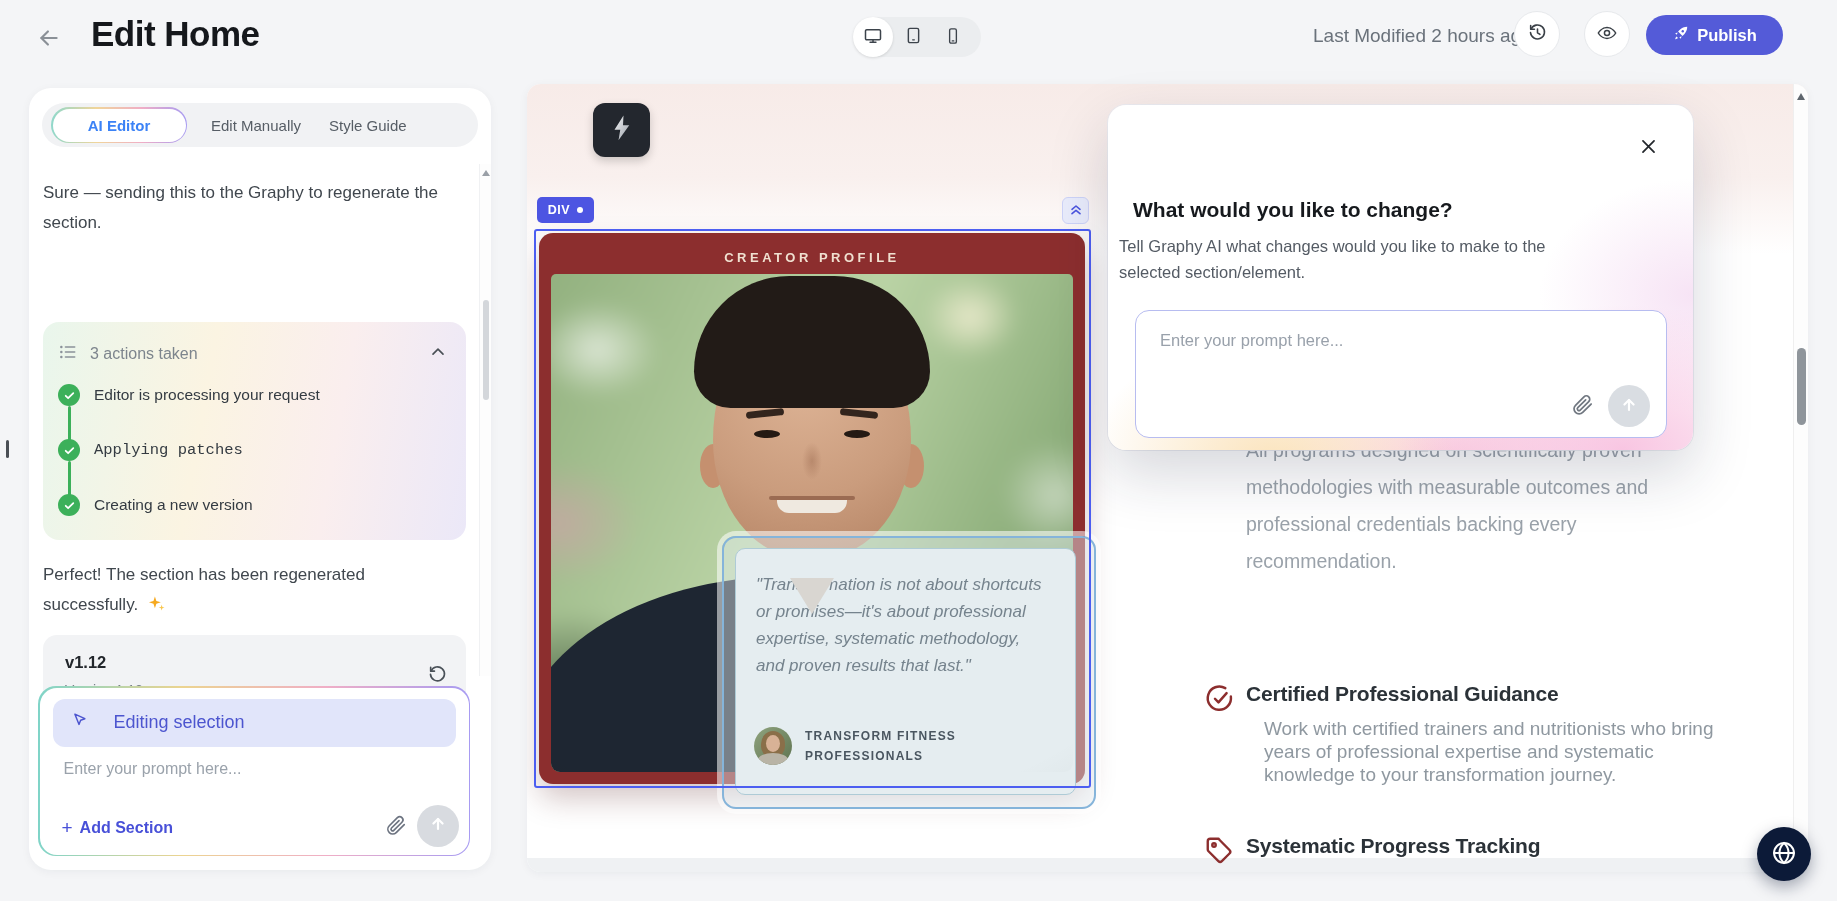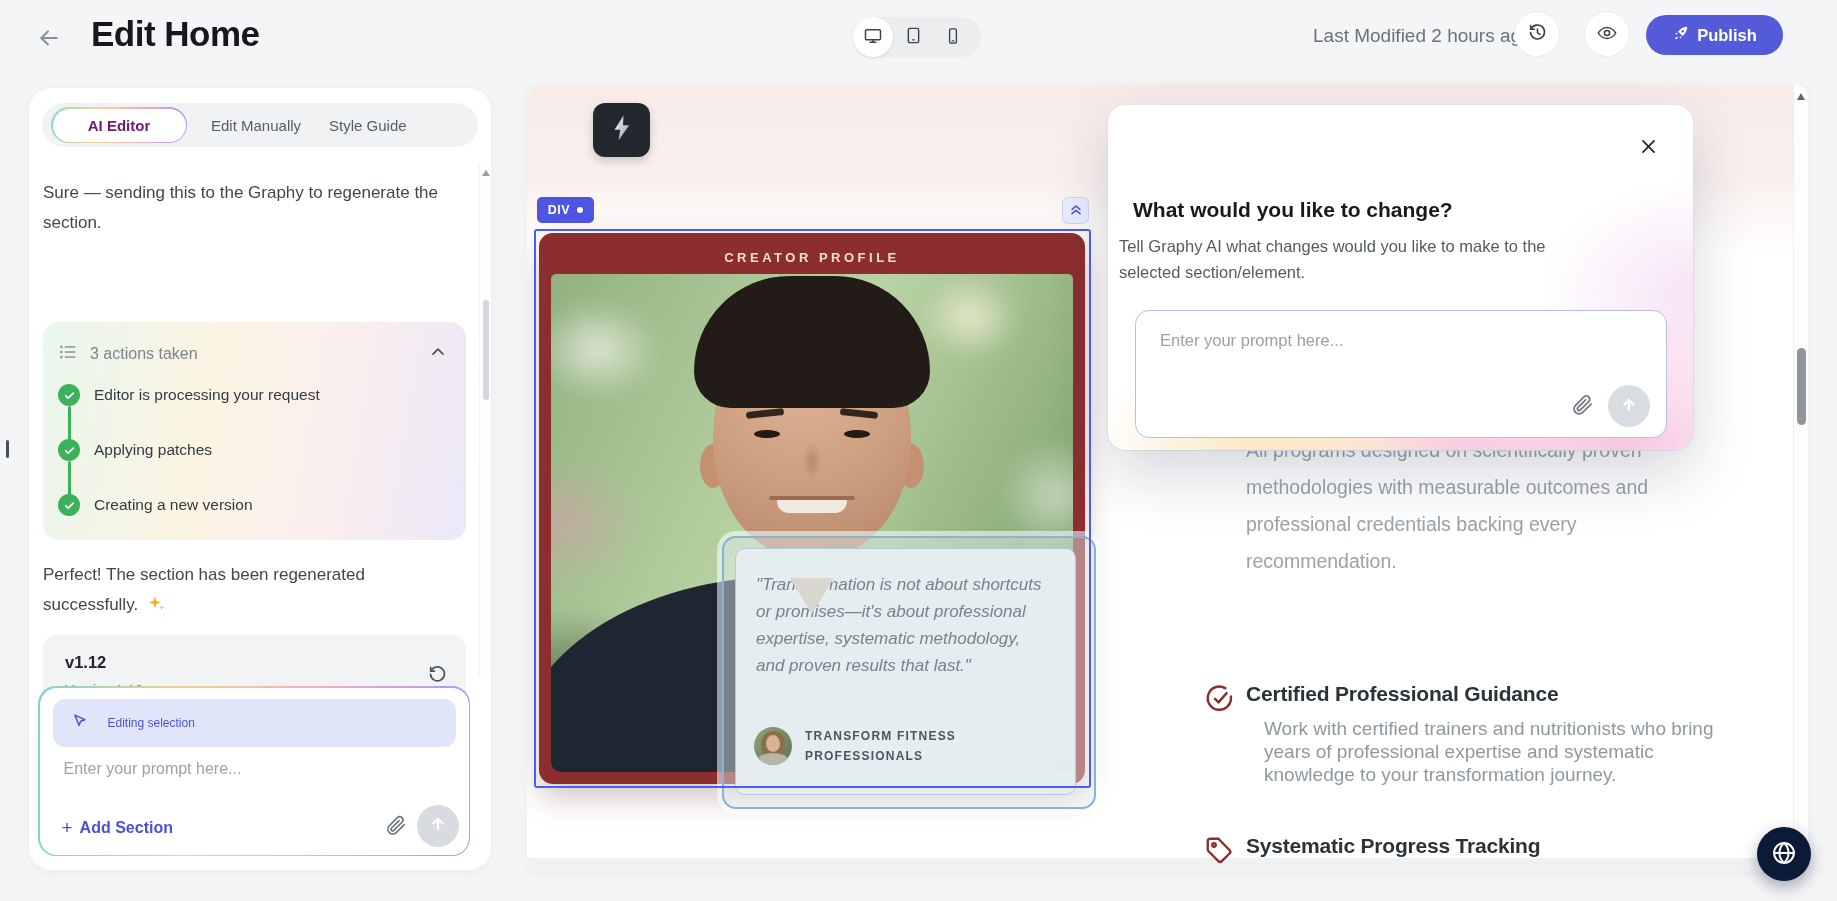--- a/index.html
+++ b/index.html
@@ -14,21 +14,21 @@
   .device-btn { width:40px; height:40px; display:flex; align-items:center; justify-content:center; border:none; background:transparent; color:#3c434b; cursor:pointer; }
   .device-btn.active { background:#ffffff; border-radius:50%; box-shadow:0 1px 3px rgba(0,0,0,.12); }
   .last-modified { position:absolute; left:1313px; top:25px; font-size:19px; color:#6a727b; }
   .circle-btn { position:absolute; top:11px; width:46px; height:46px; border-radius:50%; background:#ffffff; border:1px solid #e7e9ec; display:flex; align-items:center; justify-content:center; color:#3a4047; cursor:pointer; }
   .publish-btn { position:absolute; left:1646px; top:15px; width:137px; height:40px; border:none; border-radius:20px; background:#545bd8; color:#fff; font-size:16.5px; font-weight:700; display:flex; align-items:center; justify-content:center; gap:8px; cursor:pointer; font-family:"Liberation Sans",sans-serif; }
 
   
   .sidebar { position:absolute; left:29px; top:88px; width:462px; height:782px; background:#ffffff; border-radius:22px; box-shadow:0 2px 10px rgba(20,30,50,.05); }
   .tabbar { position:absolute; left:13px; top:15px; width:436px; height:44px; background:#f1f2f4; border-radius:22px; display:flex; align-items:center; }
   .tab-active-wrap { margin-left:9px; padding:1.5px; border-radius:18px; background:linear-gradient(90deg,#8fd8cb,#f0d59a,#f0aec6,#a79bf2); }
-  .tab-active { width:133px; height:33px; background:#fff; border-radius:17px; display:flex; align-items:center; justify-content:center; font-size:15px; font-weight:700; color:#701a75; cursor:pointer; }
+  .tab-active { width:133px; height:33px; background:#fff; border-radius:17px; display:flex; align-items:center; justify-content:center; font-size:15px; font-weight:700; color:#3b82f6; cursor:pointer; }
   .tab-plain { border:none; background:transparent; font-size:15px; color:#565d65; padding:0 24px; cursor:pointer; font-family:"Liberation Sans",sans-serif; }
 
   .chat { position:absolute; left:0; top:70px; width:452px; height:530px; }
   .msg { position:absolute; left:14px; font-size:17px; line-height:30px; color:#40474e; width:400px; }
   .actions-card { position:absolute; left:14px; top:164px; width:423px; height:218px; border-radius:16px;
     background:linear-gradient(100deg,#e9f6ec 0%, #fbf4e2 38%, #faeeee 68%, #ebe8f8 100%); }
   .actions-head { position:absolute; left:15px; top:20px; display:flex; align-items:center; gap:12px; color:#7d858d; font-size:16px; }
   .actions-chevron { position:absolute; right:18px; top:20px; color:#4a5056; cursor:pointer; background:none; border:none; }
   .step { position:absolute; left:15px; display:flex; align-items:center; gap:14px; }
   .step-dot { width:22px; height:22px; border-radius:50%; background:#3cb05a; display:flex; align-items:center; justify-content:center; flex:none; }
@@ -36,21 +36,21 @@
   .step-line { position:absolute; left:25px; width:3px; background:#3cb05a; border-radius:2px; }
 
   .version-card { position:absolute; left:14px; top:477px; width:423px; height:88px; background:#f2f3f5; border-radius:14px; }
   .version-name { position:absolute; left:22px; top:18px; font-size:16.5px; font-weight:700; color:#22262b; }
   .version-sub { position:absolute; left:22px; top:47px; font-size:14px; color:#7a828a; }
   .version-restore { position:absolute; right:18px; top:28px; color:#4a5158; background:none; border:none; cursor:pointer; }
 
   .prompt-wrap { position:absolute; left:9px; top:598px; width:432px; height:170px; padding:1.5px; border-radius:18px;
     background:linear-gradient(90deg,#7fd4c8,#ecd490,#f0aec6,#a79bf2); }
   .prompt-inner { width:100%; height:100%; background:#fff; border-radius:17px; position:relative; }
-  .editing-pill { position:absolute; left:13px; top:11px; width:403px; height:48px; background:#e1e5fa; border-radius:12px; display:flex; align-items:center; gap:20px; padding-left:18px; color:#4c55cf; font-size:12px; }
+  .editing-pill { position:absolute; left:13px; top:11px; width:403px; height:48px; background:#e1e5fa; border-radius:12px; display:flex; align-items:center; gap:26px; padding-left:18px; color:#4c55cf; font-size:18px; }
   .prompt-placeholder { position:absolute; left:24px; top:72px; font-size:16px; color:#9aa2ab; }
   .add-section { position:absolute; left:22px; bottom:16px; display:flex; align-items:center; gap:7px; background:none; border:none; color:#4850d8; font-size:16px; font-weight:700; cursor:pointer; font-family:"Liberation Sans",sans-serif; }
   .clip-btn { position:absolute; right:62px; bottom:16px; background:none; border:none; color:#6c7380; cursor:pointer; }
   .send-btn { position:absolute; right:10px; bottom:8px; width:42px; height:42px; border-radius:50%; background:#d8dbe0; border:none; display:flex; align-items:center; justify-content:center; cursor:pointer; }
 
   .side-scroll { position:absolute; right:0px; top:76px; width:12px; height:512px; background:#fdfdfd; border-left:1px solid #f0f1f3; }
   .side-scroll .arrow-up { position:absolute; left:2px; top:6px; width:0; height:0; border-left:4px solid transparent; border-right:4px solid transparent; border-bottom:6px solid #9aa0a7; }
   .side-scroll .thumb { position:absolute; left:2.5px; top:136px; width:6px; height:100px; background:#d4d7db; border-radius:3px; }
   .edge-handle { position:absolute; left:6px; top:440px; width:3px; height:18px; background:#4a4f55; border-radius:2px; }
 
@@ -234,21 +234,21 @@
       <div class="step-line" style="top:139px; height:44px;"></div>
 
       <div class="step" style="top:62px;">
         <span class="step-dot">
             <svg width="13" height="13" viewBox="0 0 24 24" fill="none" stroke="#fff" stroke-width="3.2" stroke-linecap="round" stroke-linejoin="round">
               <path d="M5 12.5l4.5 4.5L19 7.5"></path>
             </svg>
           </span>
         <span class="step-label">Editor is processing your request</span>
       </div>
-      <div class="step" style="top:117px;">
+      <div class="step" style="top:117px;font-family:Liberation Mono, monospace;">
         <span class="step-dot">
             <svg width="13" height="13" viewBox="0 0 24 24" fill="none" stroke="#fff" stroke-width="3.2" stroke-linecap="round" stroke-linejoin="round">
               <path d="M5 12.5l4.5 4.5L19 7.5"></path>
             </svg>
           </span>
         <span class="step-label">Applying patches</span>
       </div>
       <div class="step" style="top:172px;">
         <span class="step-dot">
             <svg width="13" height="13" viewBox="0 0 24 24" fill="none" stroke="#fff" stroke-width="3.2" stroke-linecap="round" stroke-linejoin="round">

